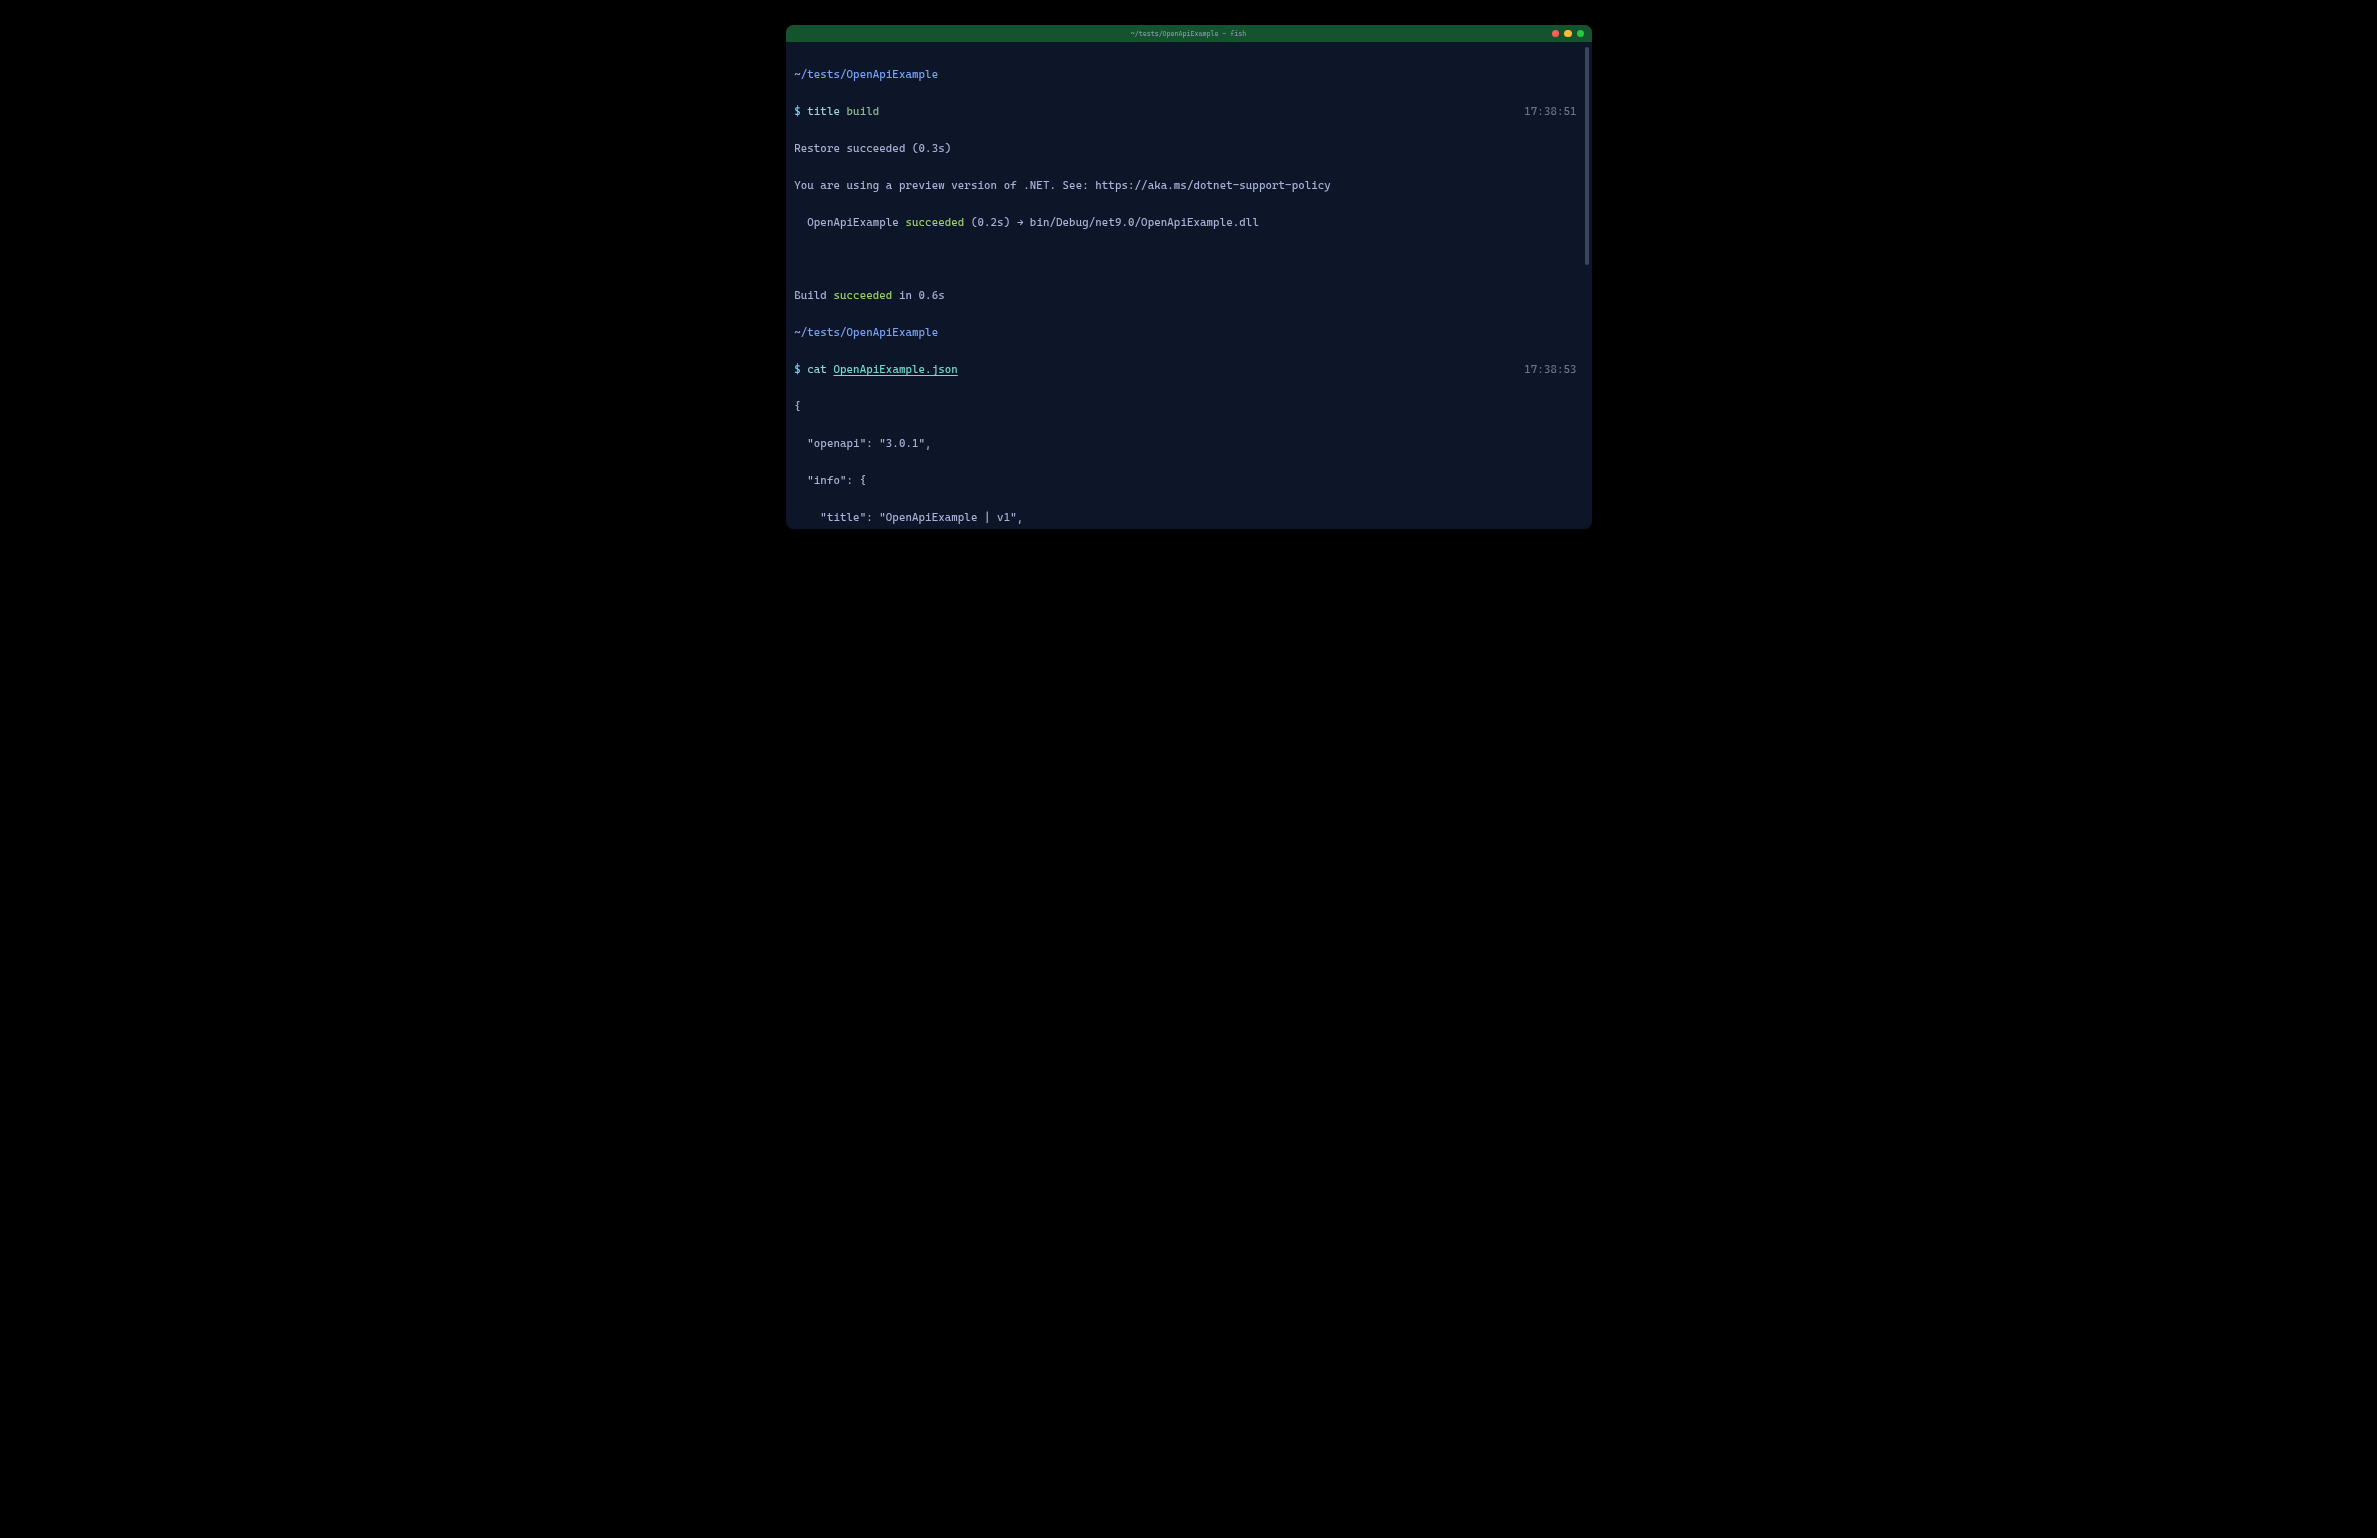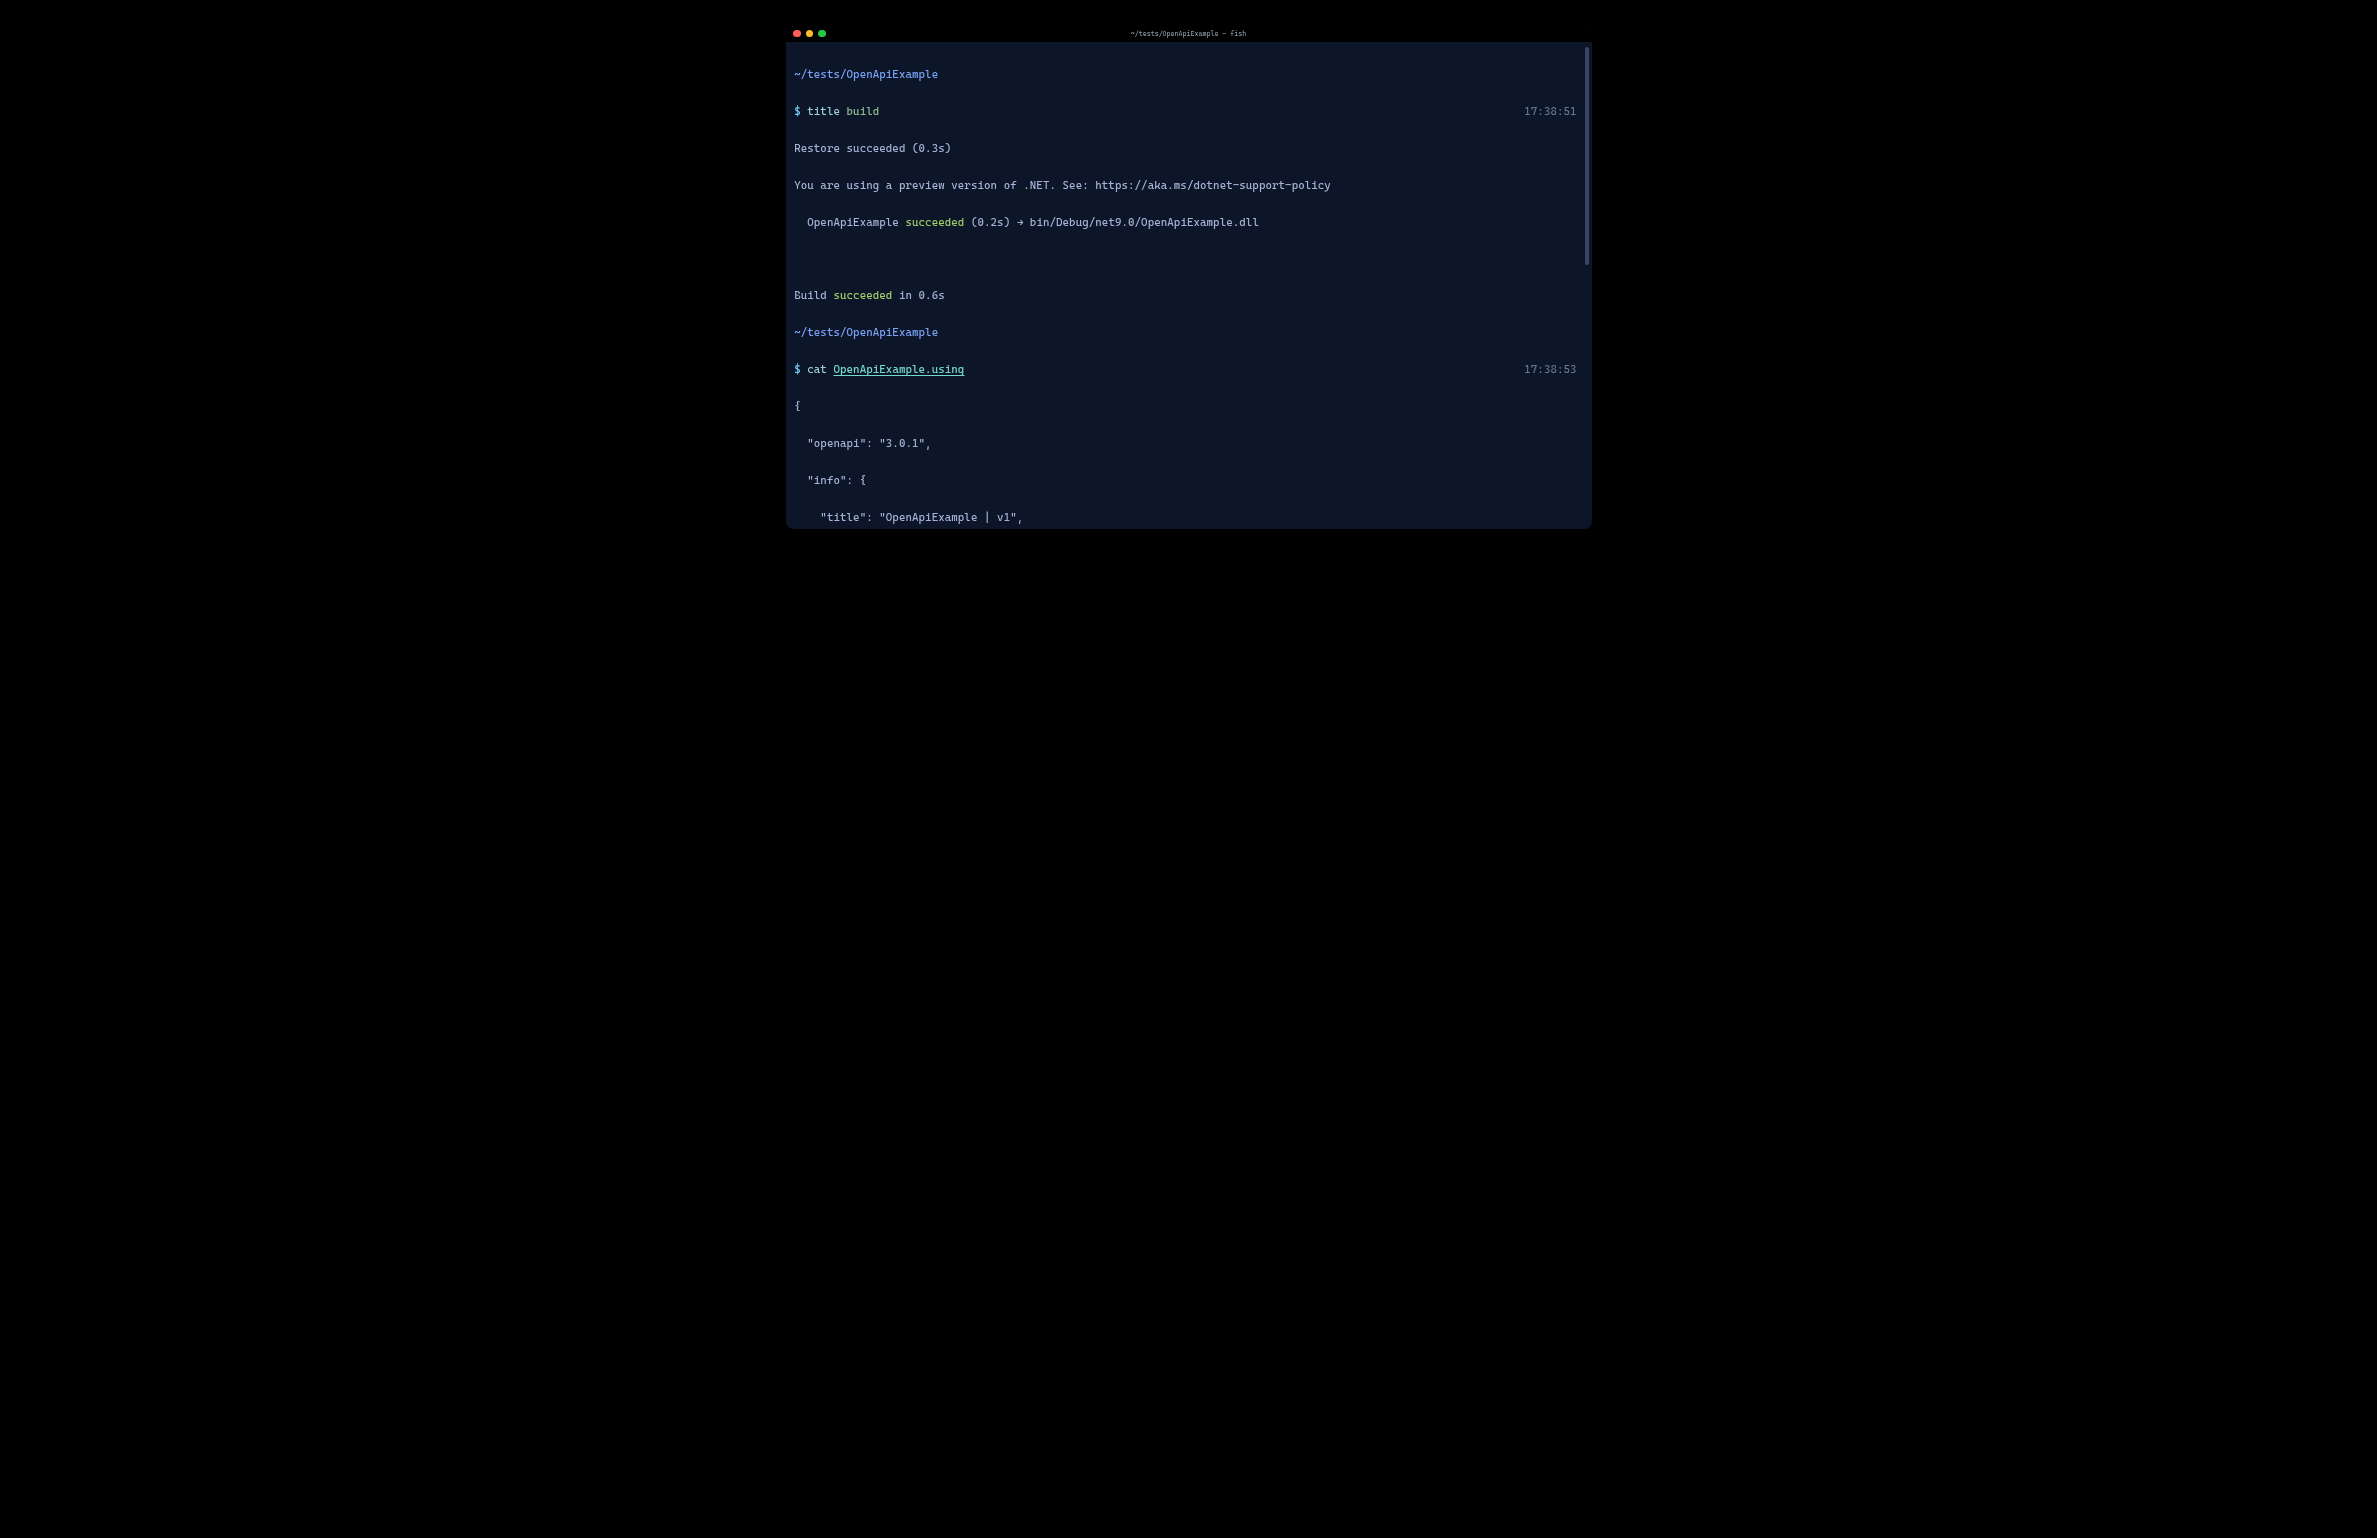--- a/index.html
+++ b/index.html
@@ -22,26 +22,27 @@
     background: #0c1628;
     border-radius: 7.5px;
     overflow: hidden;
     display: flex;
     flex-direction: column;
     box-shadow: 0 12.4px 37px rgba(0,0,0,0.5);
     position: relative;
   }
   .titlebar {
     height: 17.4px;
-    background: #000000;
+    background: #14532d;
     display: flex;
     align-items: center;
     padding: 0 7.5px;
     position: relative;
     flex-shrink: 0;
+    justify-content: flex-end;
   }
   .traffic-lights {
     display: flex;
     gap: 5px;
     align-items: center;
   }
   .traffic-light {
     width: 7.5px;
     height: 7.5px;
     border-radius: 50%;
@@ -115,21 +116,21 @@
 
   <div class="terminal-body">
 <div class="line"><span class="left-content"><span class="cwd">~/tests/OpenApiExample</span></span></div>
 <div class="line"><span class="left-content"><span class="prompt">$</span> <span class="cmd">title</span> <span class="cmd2">build</span></span><span class="ts">17:38:51</span></div>
 <div><span class="out">Restore succeeded (0.3s)</span></div>
 <div><span class="out">You are using a preview version of .NET. See: https://aka.ms/dotnet-support-policy</span></div>
 <div><span class="out">  OpenApiExample </span><span class="succeeded">succeeded</span><span class="out"> (0.2s) → bin/Debug/net9.0/OpenApiExample.dll</span></div>
 <div>&nbsp;</div>
 <div><span class="out">Build </span><span class="succeeded">succeeded</span><span class="out"> in 0.6s</span></div>
 <div class="line"><span class="left-content"><span class="cwd">~/tests/OpenApiExample</span></span></div>
-<div class="line"><span class="left-content"><span class="prompt">$</span> <span class="cmd">cat</span> <span class="filelink">OpenApiExample.using</span></span><span class="ts">17:38:53</span></div>
+<div class="line"><span class="left-content"><span class="prompt">$</span> <span class="cmd">cat</span> <span class="filelink">OpenApiExample.json</span></span><span class="ts">17:38:53</span></div>
 <div><span class="out">{</span></div>
 <div><span class="out">  "openapi": "3.0.1",</span></div>
 <div><span class="out">  "info": {</span></div>
 <div><span class="out">    "title": "OpenApiExample | v1",</span></div>
 
 
 
 
 
 

